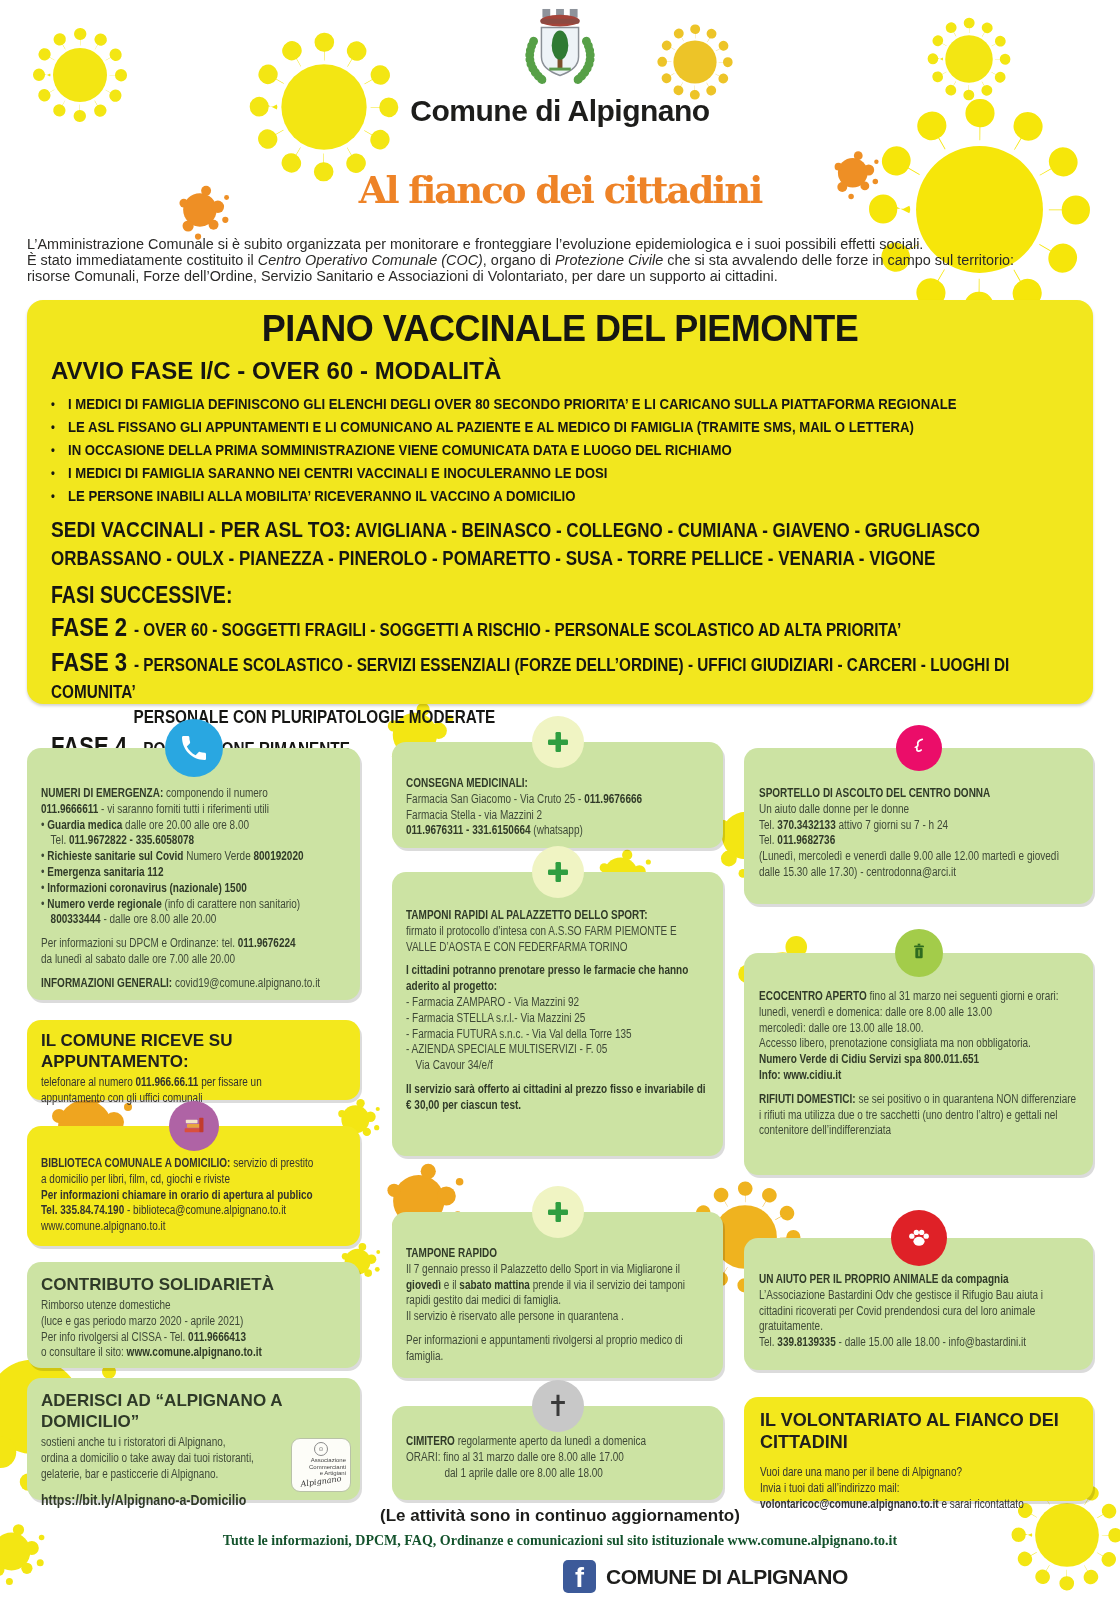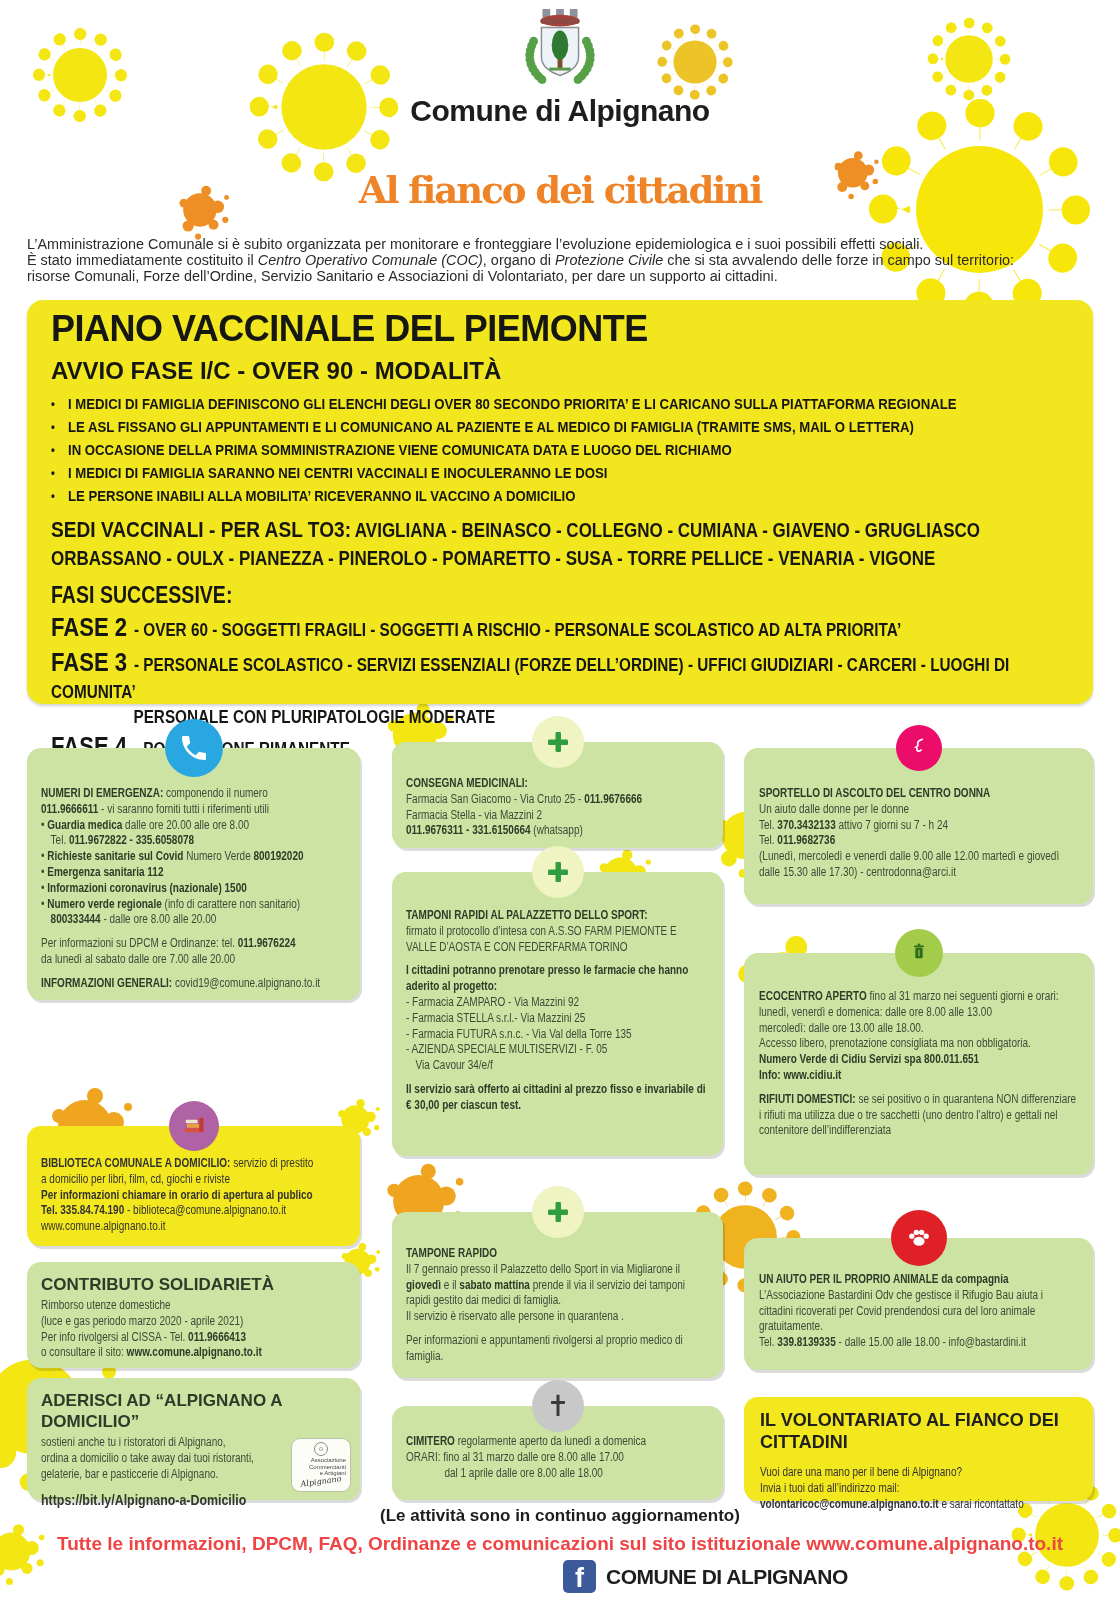--- a/index.html
+++ b/index.html
@@ -12,21 +12,21 @@
   .muni{font-size:30px;font-weight:bold;color:#1d1d1b;letter-spacing:-0.5px;z-index:1;}
   .main-title{font-size:46px;font-weight:bold;color:#F0761E;letter-spacing:-1px;z-index:1;}
   .script-title{font-family:"DejaVu Serif","Liberation Serif",serif;font-weight:bold;
         font-size:37px;color:#EE8327;letter-spacing:-2px;z-index:1;}
   .intro{font-size:15.5px;line-height:20.5px;color:#2b2a28;z-index:1;width:107%;
         transform:scaleX(.93);transform-origin:0 0;}
   .intro .i{font-style:italic;}
   
   .vbox{left:27px;top:300px;width:1066px;height:404px;background:#F2E71E;border-radius:16px;
         padding:8px 24px;box-sizing:border-box;z-index:1;color:#161613;box-shadow:0 2px 3px rgba(0,0,0,.18);}
-  .v-title{font-size:36px;line-height:42px;font-weight:bold;letter-spacing:-0.5px;}
+  .v-title{font-size:36px;line-height:42px;font-weight:bold;text-align:center;letter-spacing:-0.5px;}
   .v-avvio{font-size:24px;font-weight:bold;margin:7px 0 7px;}
   .cond85{width:117.6%;transform:scaleX(.85);transform-origin:0 0;}
   .v-bullet{display:flex;font-size:15.5px;font-weight:bold;line-height:23px;}
   .v-bullet .mk{width:20px;font-size:13px;flex:none;}
   .v-sedi{margin-top:9px;line-height:27px;font-weight:bold;}
   .v-sedi .lb{font-size:22.5px;}
   .v-sedi .tx{font-size:20px;}
   .v-fasi-h{font-size:23px;font-weight:bold;margin-top:9px;}
   .v-fase{margin-top:5px;line-height:26px;font-weight:bold;}
   .v-fase .fl{font-size:26px;margin-right:8px;}
@@ -53,21 +53,21 @@
   .t18{font-size:18px;line-height:22px;margin-bottom:12px;}
   
   .assoc{position:absolute;right:9px;bottom:8px;width:60px;height:54px;background:#fdfdf8;
          border:1px solid #b9c2a8;border-radius:9px;padding:3px 4px;box-sizing:border-box;}
   .assoc .bulb{width:12px;height:12px;border:1px solid #8a8a8a;border-radius:50%;margin:0 auto 1px;
          font-size:6px;text-align:center;color:#777;line-height:12px;overflow:hidden;}
   .assoc .al{font-size:6px;line-height:6.5px;color:#444;text-align:right;}
   .assoc .as{font-size:8px;font-style:italic;font-family:"DejaVu Serif",serif;color:#333;text-align:center;transform:rotate(-8deg);}
   
   .f-note{font-size:17px;font-weight:bold;color:#1d1d1b;z-index:1;}
-  .f-info{font-size:19px;font-weight:bold;color:#ef4444;z-index:1;}
+  .f-info{font-size:14px;font-weight:bold;color:#14532d;z-index:1;font-family:Liberation Serif, serif;}
   .fb{left:563px;top:1560px;width:33px;height:33px;background:#3C5A99;border-radius:5px;
       display:flex;align-items:flex-end;justify-content:center;z-index:1;}
   .fb span{color:#fff;font-size:27px;font-weight:bold;line-height:29px;}
   .fb-label{left:606px;top:1565px;font-size:21px;font-weight:bold;color:#1d1d1b;z-index:1;letter-spacing:-0.5px;}
 </style>
 </head>
 <body>
 
 <svg width="0" height="0" style="position:absolute">
   <defs>
@@ -168,21 +168,21 @@
   <div class="abs ctr muni" style="top:94px">Comune di Alpignano</div>
   <div class="abs ctr script-title" style="top:168px">Al fianco dei cittadini</div>
   <div class="abs intro" style="left:27px;top:236px">
       <div class="ln"><span>L’Amministrazione Comunale si è subito organizzata per monitorare e fronteggiare l’evoluzione epidemiologica e i suoi possibili effetti sociali.</span></div>
       <div class="ln"><span>È stato immediatamente costituito il </span><span class="i">Centro Operativo Comunale (COC)</span><span>, organo di </span><span class="i">Protezione Civile</span><span> che si sta avvalendo delle forze in campo sul territorio:</span></div>
       <div class="ln"><span>risorse Comunali, Forze dell’Ordine, Servizio Sanitario e Associazioni di Volontariato, per dare un supporto ai cittadini.</span></div>
     </div>
 
   <div class="abs vbox">
     <div class="v-title">PIANO VACCINALE DEL PIEMONTE</div>
-    <div class="v-avvio">AVVIO FASE I/C - OVER 90 - MODALITÀ</div>
+    <div class="v-avvio">AVVIO FASE I/C - OVER 60 - MODALITÀ</div>
     <div class="cond85">
       <div class="v-bullet">
           <span class="mk">•</span>
           <span>I MEDICI DI FAMIGLIA DEFINISCONO GLI ELENCHI DEGLI OVER 80 SECONDO PRIORITA’ E LI CARICANO SULLA PIATTAFORMA REGIONALE</span>
         </div>
       <div class="v-bullet">
           <span class="mk">•</span>
           <span>LE ASL FISSANO GLI APPUNTAMENTI E LI COMUNICANO AL PAZIENTE E AL MEDICO DI FAMIGLIA (TRAMITE SMS, MAIL O LETTERA)</span>
         </div>
       <div class="v-bullet">
@@ -228,20 +228,27 @@
         <div class="ln"><span>• </span><span class="b">Numero verde regionale</span><span> (info di carattere non sanitario)</span></div>
         <div class="ln ind1"><span class="b">800333444</span><span> - dalle ore 8.00 alle 20.00</span></div>
         <div class="gap"></div>
         <div class="ln"><span>Per informazioni su DPCM e Ordinanze: tel. </span><span class="b">011.9676224</span></div>
         <div class="ln"><span>da lunedì al sabato dalle ore 7.00 alle 20.00</span></div>
         <div class="gap"></div>
         <div class="ln"><span class="b">INFORMAZIONI GENERALI:</span><span> covid19@comune.alpignano.to.it</span></div>
       </div>
   </div>
 
+  <div class="box yellow" style="left:27px;top:1020px;width:333px;height:80px;padding:10px 14px">
+    <div class="bx-title t17">IL COMUNE RICEVE SU APPUNTAMENTO:</div>
+    <div class="cond">
+        <div class="ln"><span>telefonare al numero </span><span class="b">011.966.66.11</span><span> per fissare un</span></div>
+        <div class="ln"><span>appuntamento con gli uffici comunali</span></div>
+      </div>
+  </div>
 
   <div class="box yellow" style="left:27px;top:1126px;width:333px;height:120px;padding:30px 14px 12px">
     <div class="badge" style="top:-25px;width:50px;height:50px;background:#AF63A5">
       <svg width="28" height="28" viewBox="0 0 24 24">
         <rect x="4" y="14" width="13" height="3.4" rx="0.6" fill="#D94F3C"></rect>
         <rect x="6" y="10.2" width="11" height="3.2" rx="0.6" fill="#E8A33D"></rect>
         <rect x="5" y="6.6" width="10" height="3" rx="0.6" fill="#F2E4C9"></rect>
         <rect x="16.5" y="5" width="3.6" height="12.4" rx="0.6" fill="#C23B2E"></rect>
       </svg>
     </div>

